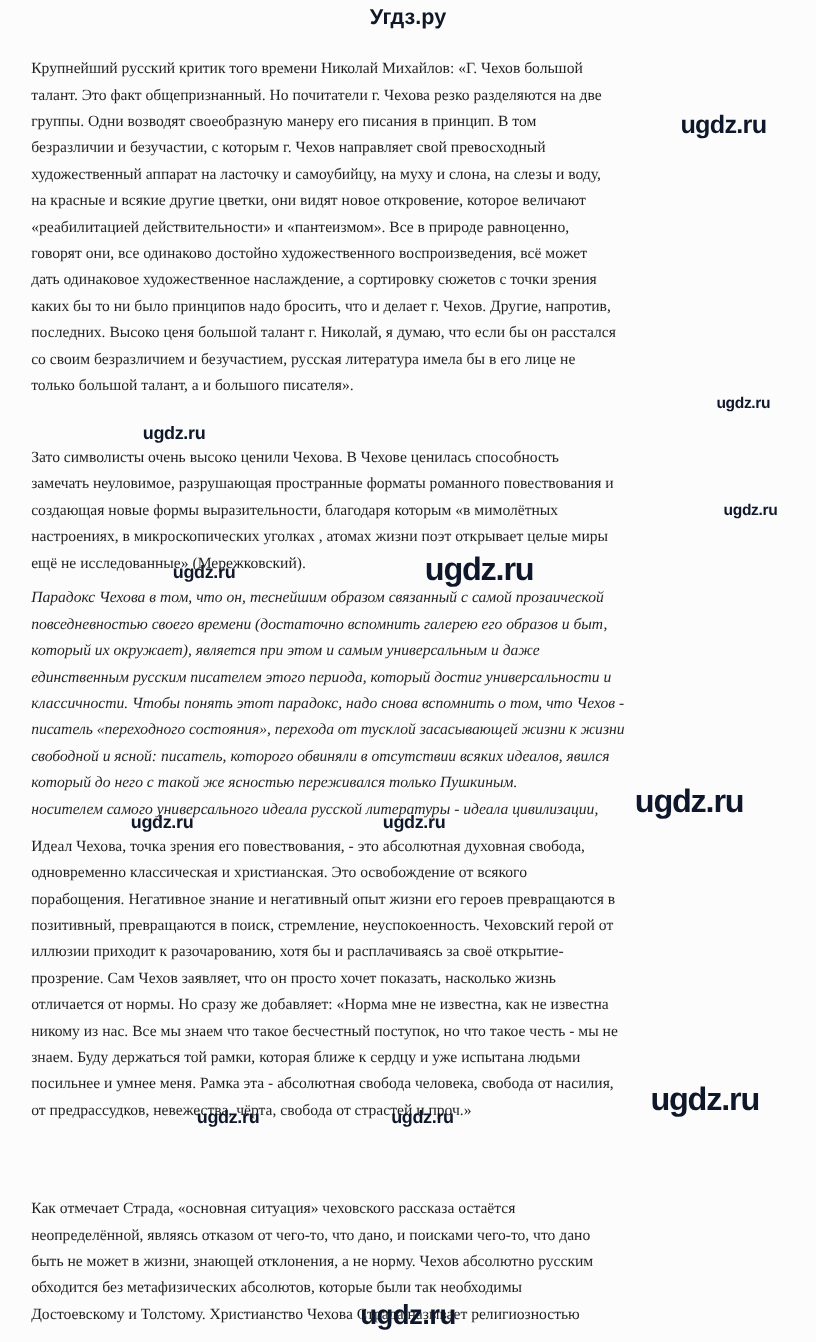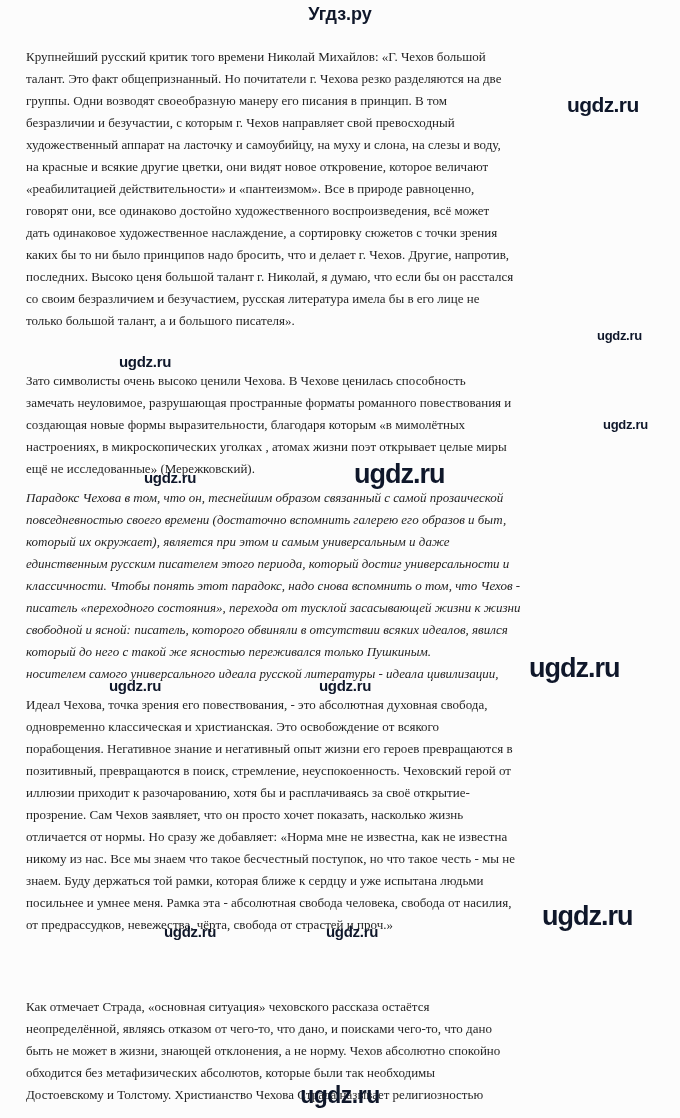--- a/index.html
+++ b/index.html
@@ -123,21 +123,21 @@
         <div class="line">прозрение. Сам Чехов заявляет, что он просто хочет показать, насколько жизнь</div>
         <div class="line">отличается от нормы. Но сразу же добавляет: «Норма мне не известна, как не известна</div>
         <div class="line">никому из нас. Все мы знаем что такое бесчестный поступок, но что такое честь - мы не</div>
         <div class="line">знаем. Буду держаться той рамки, которая ближе к сердцу и уже испытана людьми</div>
         <div class="line">посильнее и умнее меня. Рамка эта - абсолютная свобода человека, свобода от насилия,</div>
         <div class="line">от предрассудков, невежества, чёрта, свобода от страстей и проч.»</div>
       </div>
       <div class="para">
         <div class="line">Как отмечает Страда, «основная ситуация» чеховского рассказа остаётся</div>
         <div class="line">неопределённой, являясь отказом от чего-то, что дано, и поисками чего-то, что дано</div>
-        <div class="line">быть не может в жизни, знающей отклонения, а не норму. Чехов абсолютно спокойно</div>
+        <div class="line">быть не может в жизни, знающей отклонения, а не норму. Чехов абсолютно русским</div>
         <div class="line">обходится без метафизических абсолютов, которые были так необходимы</div>
         <div class="line">Достоевскому и Толстому. Христианство Чехова Страда называет религиозностью</div>
       </div>
     </div>
 
   <span class="wm wm-lg" style="left:567px; top:94px;">ugdz.ru</span>
   <span class="wm wm-sm" style="left:597px; top:329px;">ugdz.ru</span>
   <span class="wm wm-md" style="left:119px; top:354px;">ugdz.ru</span>
   <span class="wm wm-sm" style="left:603px; top:418px;">ugdz.ru</span>
   <span class="wm wm-md" style="left:144px; top:470px;">ugdz.ru</span>

